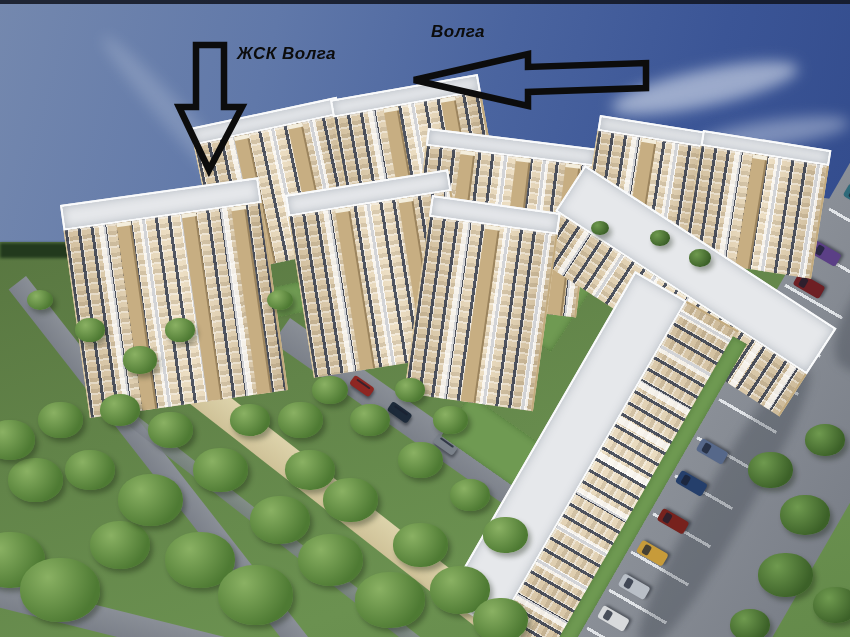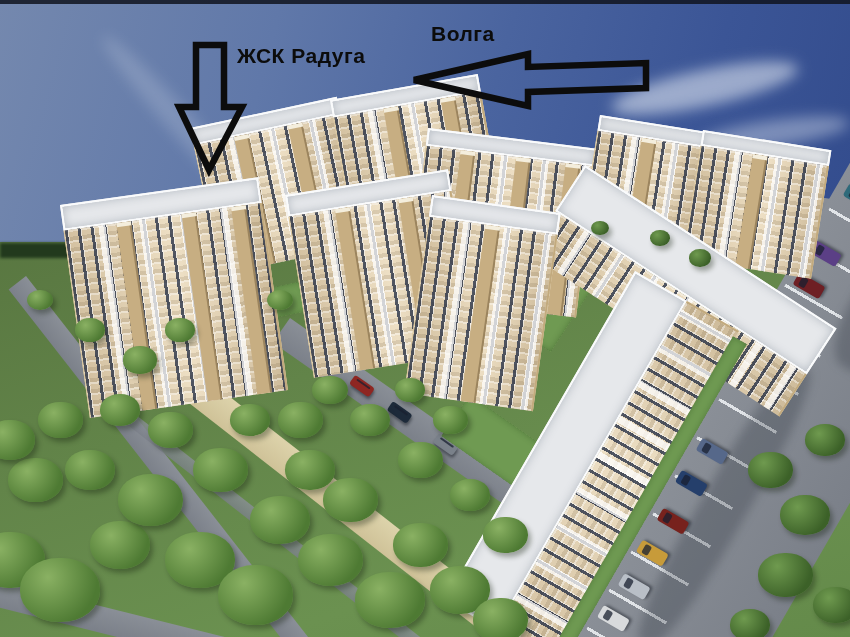--- a/index.html
+++ b/index.html
@@ -31,22 +31,22 @@
       linear-gradient(90deg, rgba(120,95,60,.20), rgba(255,255,255,.16) 55%, rgba(120,95,60,.24));}
   .tower{position:absolute;top:0;bottom:0;width:15px;background:#c7ae82;
     box-shadow:inset 0 4px 0 #f4eedd, inset -2px 0 0 rgba(90,70,40,.4);}
   
   .tree{position:absolute;border-radius:48%;box-shadow:3px 4px 5px rgba(18,28,12,.35);}
   .car{position:absolute;border-radius:3px;box-shadow:2px 2px 3px rgba(10,15,25,.45);}
   .car .glass{position:absolute;left:15%;right:15%;top:18%;height:22%;background:rgba(25,32,48,.75);border-radius:2px;}
   .pk-lines{position:absolute;left:0;top:5px;width:100%;height:66px;
     background:repeating-linear-gradient(90deg, rgba(240,243,246,.85) 0 3px, rgba(0,0,0,0) 3px 44px);}
   
-  .anno{position:absolute;color:#0c0c0c;font-weight:700;
-    font-size:21px;letter-spacing:.5px;white-space:nowrap;z-index:30;}
+  .anno{position:absolute;color:#0c0c0c;font-weight:700;font-style:italic;
+    font-size:17px;letter-spacing:.5px;white-space:nowrap;z-index:30;}
   #arrows{position:absolute;left:0;top:0;z-index:29;pointer-events:none;}
 </style>
 </head>
 <body>
 
 <div id="canvas">
 
   <div id="sky" class="abs" style="z-index:1"></div>
   <div id="top-strip" class="abs" style="z-index:2"></div>
   <div class="abs cloud" style="z-index:2;left:610px;top:70px;width:190px;height:36px;transform:rotate(-12deg);"></div>
@@ -189,21 +189,21 @@
   <div class="abs bld" style="z-index:12;left:445px;top:600px;width:380px;height:120px;transform:rotate(-60deg);">
     <div class="roof" style="height:60px;"></div>
       <div class="facade" style="height:60px;"></div>
   </div>
 
   <svg id="arrows" width="850" height="637" viewBox="0 0 850 637">
     <polygon points="196,45 224,45 224,107 242,107 209,170 179,107 196,107" fill="none" stroke="#0c0c0c" stroke-width="6.5" stroke-linejoin="miter"></polygon>
     <polygon points="414,80 528,54 528,67 646,63 646,88 528,92 528,106" fill="none" stroke="#0c0c0c" stroke-width="6.5" stroke-linejoin="miter"></polygon>
   </svg>
 
-  <div class="anno" style="left:237px;top:44px;">ЖСК Радуга</div>
+  <div class="anno" style="left:237px;top:44px;">ЖСК Волга</div>
   <div class="anno" style="left:431px;top:22px;">Волга</div>
 <div class="tree" style="z-index: 14; left: -25px; top: 532px; width: 70px; height: 56px; background: radial-gradient(circle at 35% 30%, rgb(138, 177, 99), rgb(78, 122, 51) 72%);"></div>
     <div class="tree" style="z-index: 14; left: 20px; top: 558px; width: 80px; height: 64px; background: radial-gradient(circle at 35% 30%, rgb(138, 177, 99), rgb(78, 122, 51) 72%);"></div>
     <div class="tree" style="z-index: 14; left: 90px; top: 521px; width: 60px; height: 48px; background: radial-gradient(circle at 35% 30%, rgb(138, 177, 99), rgb(78, 122, 51) 72%);"></div>
     <div class="tree" style="z-index: 14; left: 7.5px; top: 458px; width: 55px; height: 44px; background: radial-gradient(circle at 35% 30%, rgb(138, 177, 99), rgb(78, 122, 51) 72%);"></div>
     <div class="tree" style="z-index: 14; left: 65px; top: 450px; width: 50px; height: 40px; background: radial-gradient(circle at 35% 30%, rgb(138, 177, 99), rgb(78, 122, 51) 72%);"></div>
     <div class="tree" style="z-index: 14; left: 117.5px; top: 474px; width: 65px; height: 52px; background: radial-gradient(circle at 35% 30%, rgb(138, 177, 99), rgb(78, 122, 51) 72%);"></div>
     <div class="tree" style="z-index: 14; left: 165px; top: 532px; width: 70px; height: 56px; background: radial-gradient(circle at 35% 30%, rgb(138, 177, 99), rgb(78, 122, 51) 72%);"></div>
     <div class="tree" style="z-index: 14; left: 217.5px; top: 565px; width: 75px; height: 60px; background: radial-gradient(circle at 35% 30%, rgb(138, 177, 99), rgb(78, 122, 51) 72%);"></div>
     <div class="tree" style="z-index: 14; left: 147.5px; top: 412px; width: 45px; height: 36px; background: radial-gradient(circle at 35% 30%, rgb(138, 177, 99), rgb(78, 122, 51) 72%);"></div>

